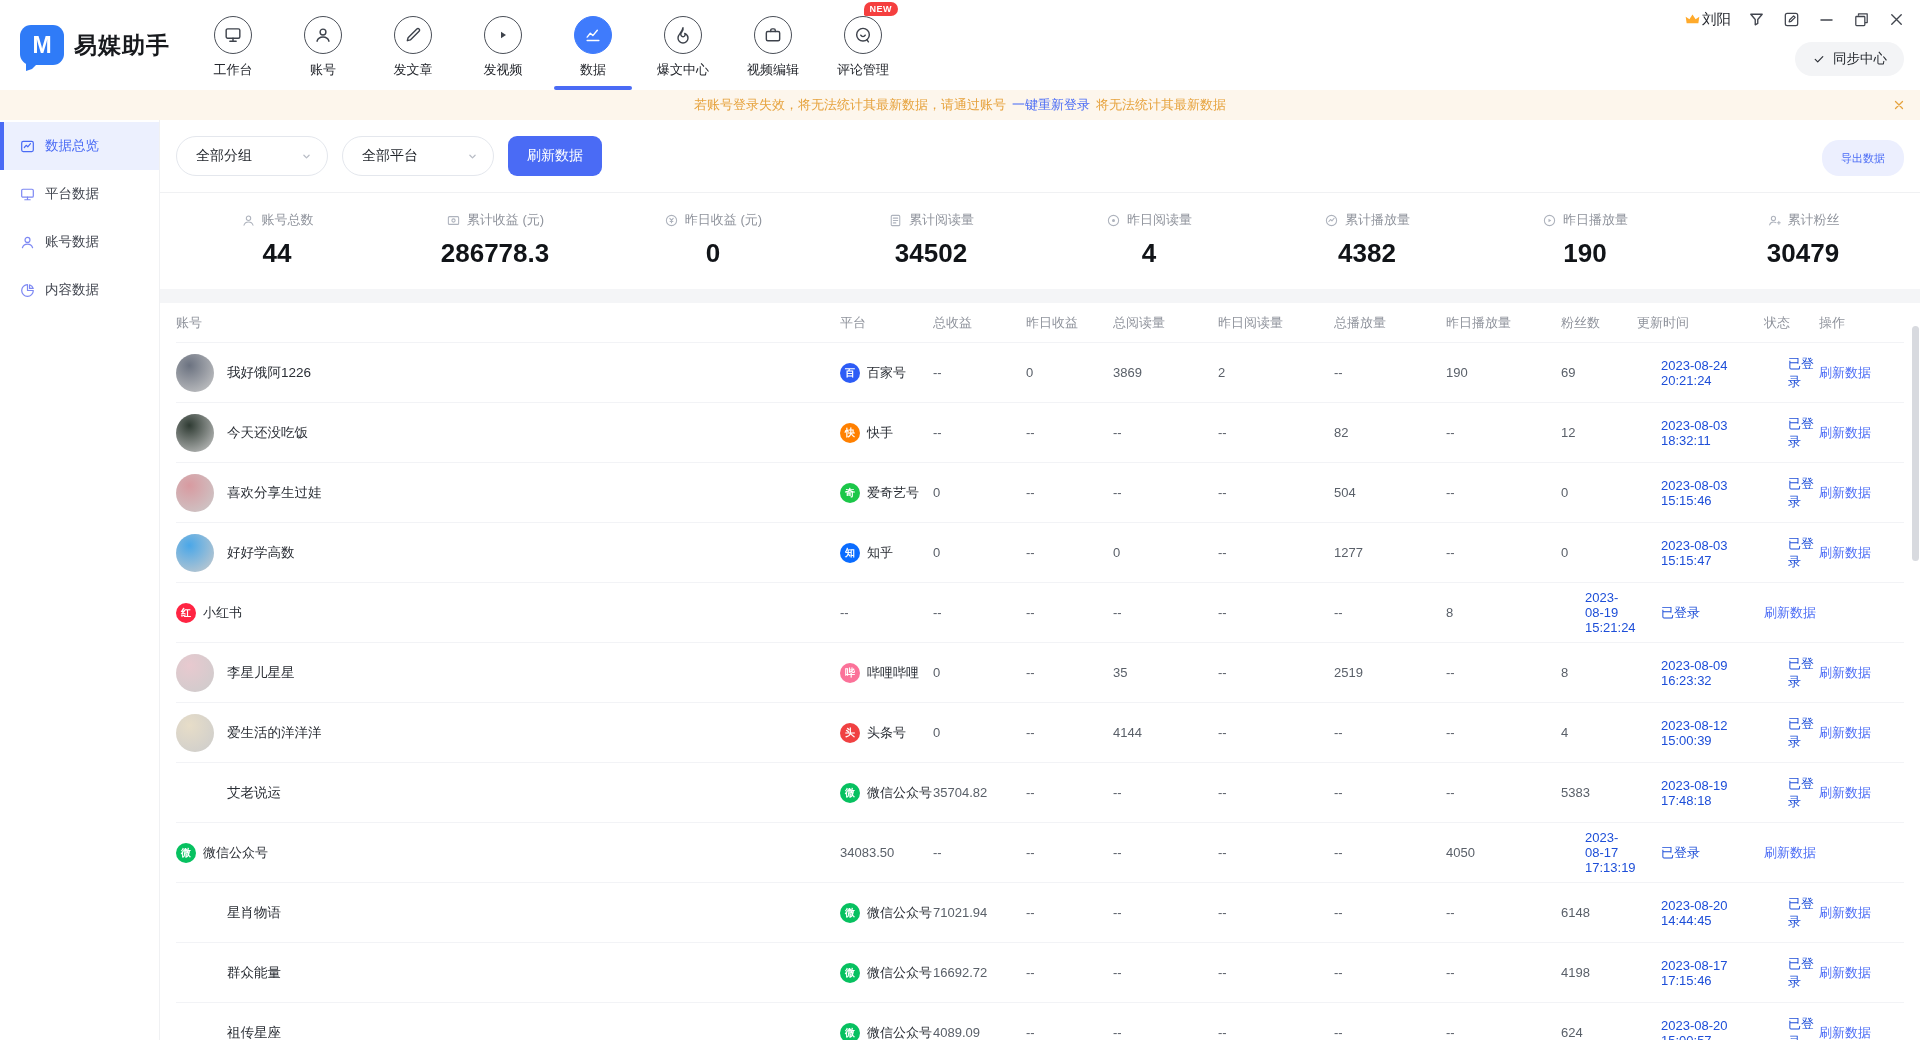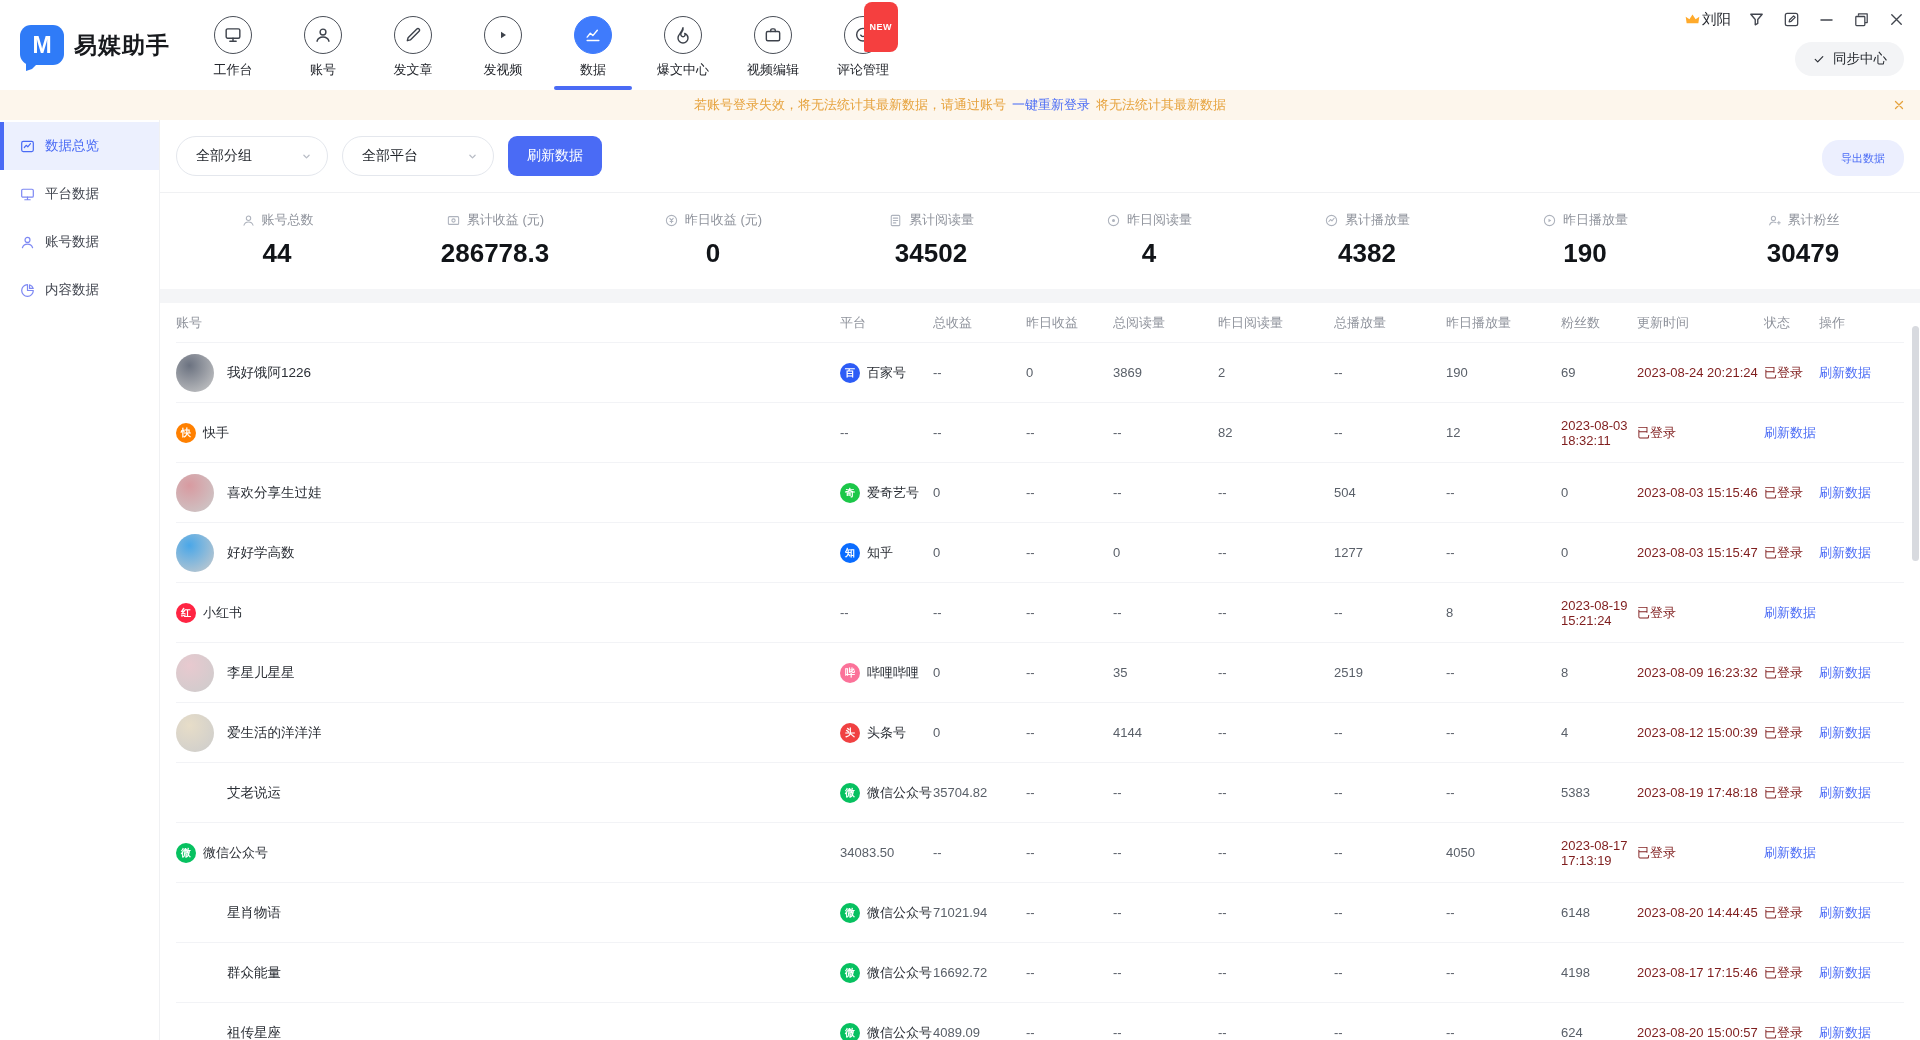--- a/index.html
+++ b/index.html
@@ -19,21 +19,21 @@
   .nav-item { width:90px; display:flex; flex-direction:column; align-items:center; justify-content:center;
     position:relative; cursor:pointer; padding-top:4px; }
   .nav-circle { width:38px; height:38px; border-radius:50%; border:1.5px solid #4a4f58; color:#3d424b;
     display:flex; align-items:center; justify-content:center; background:#fff; }
   .nav-circle svg { width:20px; height:20px; }
   .nav-item.active .nav-circle { background:#3f7bfc; border-color:#3f7bfc; color:#fff; }
   .nav-label { font-size:13px; color:#23262c; margin-top:7px; }
   .nav-underline { position:absolute; bottom:0; left:50%; transform:translateX(-50%);
     width:78px; height:4px; background:#4a6bf5; border-radius:2px; }
   .nav-badge { position:absolute; top:2px; right:10px; background:#f53f3f; color:#fff; font-size:9px;
-    font-weight:bold; padding:20px 6px; border-radius:8px 8px 8px 2px; letter-spacing:.5px; }
+    font-weight:bold; padding:2px 6px; border-radius:8px 8px 8px 2px; letter-spacing:.5px; }
 
   .titlebar-right { position:absolute; top:10px; right:14px; display:flex; align-items:center; gap:16px; }
   .tb-user { display:flex; align-items:center; font-size:14.5px; color:#23262c; cursor:pointer; }
   .tb-ico { width:19px; height:19px; color:#41454e; cursor:pointer; display:block; }
   .sync-pill { position:absolute; top:42px; right:16px; display:flex; align-items:center; gap:7px;
     background:#f3f4f6; border-radius:17px; padding:8px 17px; font-size:13.5px; color:#1f2329; cursor:pointer; }
   .sync-pill svg { width:14px; height:14px; color:#2a2e35; }
 
   
   .banner { height:30px; background:#fdf6ec; display:flex; align-items:center; justify-content:center;
@@ -77,21 +77,21 @@
   .grid { display:grid; grid-template-columns:664px 93px 93px 87px 105px 116px 112px 115px 76px 127px 55px 1fr;
     align-items:center; }
   .thead { height:40px; font-size:13px; color:#8f939c; border-bottom:1px solid #f2f3f6; }
   .trow { height:60px; font-size:13px; color:#5a6069; border-bottom:1px solid #f2f3f6; }
   .cell-name { display:flex; align-items:center; gap:13px; font-size:13.5px; color:#2a2e35; }
   .avatar { width:38px; height:38px; border-radius:50%; flex:0 0 auto; }
   .avatar.none { background:transparent; }
   .cell-platform { display:flex; align-items:center; gap:7px; color:#2a2e35; }
   .p-ico { width:20px; height:20px; border-radius:50%; color:#fff; font-size:10px; font-weight:bold;
     display:flex; align-items:center; justify-content:center; flex:0 0 auto; }
-  .c-time,.c-status { color:#7f1d1d; }
+  .c-time,.c-status { color:#1d4ed8;margin-left:24px; }
   .c-action { color:#4a6bf5; cursor:pointer; }
   .scroll-thumb { position:absolute; right:1px; top:206px; width:7px; height:235px; background:#d8dadf; border-radius:4px; }
 </style>
 </head>
 <body>
 
 <header class="topbar">
   <div class="logo">
     <div class="logo-badge">M</div>
     <div class="logo-title">易媒助手</div>
@@ -384,20 +384,24 @@
     <span>3869</span>
     <span>2</span>
     <span>--</span>
     <span>190</span>
     <span>69</span>
     <span class="c-time">2023-08-24 20:21:24</span>
     <span class="c-status">已登录</span>
     <span class="c-action">刷新数据</span>
           </div>
           <div class="grid trow">
+    <span class="cell-name">
+              <span class="avatar" style="background:radial-gradient(circle at 35% 30%, #2f3b33, #00000033)"></span>
+              <span>今天还没吃饭</span>
+            </span>
     <span class="cell-platform">
       <span class="p-ico" style="background:#ff8000">快</span>
       <span>快手</span>
             </span>
     <span>--</span>
     <span>--</span>
     <span>--</span>
     <span>--</span>
     <span>82</span>
     <span>--</span>

